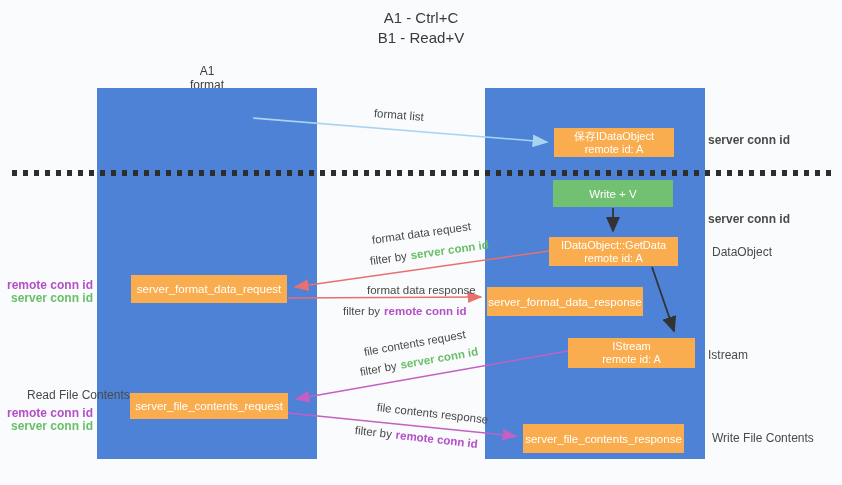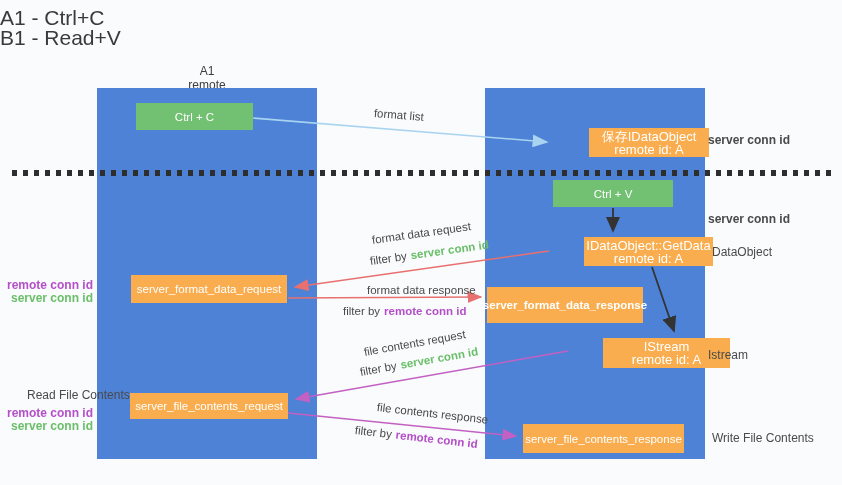--- a/index.html
+++ b/index.html
@@ -1,39 +1,39 @@
 <!DOCTYPE html>
 <html><head>
 <meta charset="utf-8">
 <style>
   html,body { margin:0; padding:0; background:#fafbfc; }
   .canvas {
     position:relative; width:842px; height:485px; overflow:hidden;
     background:#fafbfc; font-family:"Liberation Sans", sans-serif;
   }
   .title {
-    position:absolute; left:0; top:8px; width:842px; text-align:left;
-    font-size:21px; line-height:20px; color:#3a3a3a;
+    position:absolute; left:0; top:8px; width:842px; text-align:center;
+    font-size:15px; line-height:20px; color:#3a3a3a;
   }
   .col { position:absolute; background:#4d82d6; top:88px; height:371px; width:220px; }
   .col-left  { left:97px; }
   .col-right { left:485px; }
   .col-header {
     position:absolute; top:64px; width:220px; text-align:center;
     font-size:12px; line-height:14px; color:#3d3d3d;
   }
   .dotted {
     position:absolute; left:12px; top:170px; width:824px; height:6px;
     background:repeating-linear-gradient(90deg,#2e2e2e 0 5px,transparent 5px 11px);
   }
   .node {
     position:absolute; display:flex; align-items:center; justify-content:center;
     color:#ffffff; font-size:11.5px; text-align:center; white-space:nowrap;
   }
-  .node.two-line { flex-direction:column; font-size:13px; line-height:13px;margin-left:35px; }
+  .node.two-line { flex-direction:column; font-size:11px; line-height:13px; }
   .green-box  { background:#72c072; }
   .orange-box { background:#f9ad4e; }
   .arrows { position:absolute; left:0; top:0; pointer-events:none; }
   .lbl {
     position:absolute; font-size:11.5px; color:#4a4a4a; white-space:nowrap;
     transform-origin:left center;
   }
   .rot-up   { transform:rotate(-8deg); }
   .rot-up2  { transform:rotate(-10deg); }
   .rot-dn   { transform:rotate(6.5deg); }
@@ -54,21 +54,21 @@
 
 <div class="canvas">
 
   <div class="title">
     <div>A1 - Ctrl+C</div>
     <div>B1 - Read+V</div>
   </div>
 
   <div class="col-header" style="left:97px;">
     <div>A1</div>
-    <div>remote</div>
+    <div>format</div>
   </div>
 
   <div class="col col-left"></div>
   <div class="col col-right"></div>
 
   <div class="dotted"></div>
 
   <svg class="arrows" width="842" height="485">
     <defs>
       <marker id="m-blue" markerWidth="10" markerHeight="8" refX="9" refY="4" orient="auto">
@@ -86,43 +86,40 @@
     </defs>
     <line x1="253" y1="118" x2="547" y2="142" stroke="#a9d4f0" stroke-width="1.6" marker-end="url(#m-blue)"></line>
     <line x1="613" y1="208" x2="613" y2="231" stroke="#333333" stroke-width="1.8" marker-end="url(#m-blk)"></line>
     <line x1="652" y1="267" x2="674" y2="331" stroke="#333333" stroke-width="1.8" marker-end="url(#m-blk)"></line>
     <line x1="549" y1="251" x2="295" y2="287" stroke="#e8706f" stroke-width="1.5" marker-end="url(#m-red)"></line>
     <line x1="288" y1="298" x2="481" y2="297" stroke="#e8706f" stroke-width="1.5" marker-end="url(#m-red)"></line>
     <line x1="568" y1="351" x2="296" y2="399" stroke="#c360c3" stroke-width="1.5" marker-end="url(#m-mag)"></line>
     <line x1="288" y1="413" x2="516" y2="436" stroke="#c360c3" stroke-width="1.5" marker-end="url(#m-mag)"></line>
   </svg>
 
-  <div class="node green-box" style="left:136px; top:103px; width:117px; height:27px;">
-    <span>Ctrl + C</span>
-  </div>
 
   <div class="node orange-box two-line" style="left:554px; top:128px; width:120px; height:29px;">
     <div>保存IDataObject</div>
     <div>remote id: A</div>
   </div>
 
   <div class="node green-box" style="left:553px; top:180px; width:120px; height:27px;">
-    <span>Ctrl + V</span>
+    <span>Write + V</span>
   </div>
 
   <div class="node orange-box two-line" style="left:549px; top:237px; width:129px; height:29px;">
     <div>IDataObject::GetData</div>
     <div>remote id: A</div>
   </div>
 
   <div class="node orange-box" style="left:131px; top:275px; width:156px; height:28px;">
     <span>server_format_data_request</span>
   </div>
 
-  <div class="node orange-box" style="left:487px; top:287px; width:156px; height:36px;font-weight:bold;">
+  <div class="node orange-box" style="left:487px; top:287px; width:156px; height:29px;">
     <span>server_format_data_response</span>
   </div>
 
   <div class="node orange-box two-line" style="left:568px; top:338px; width:127px; height:30px;">
     <div>IStream</div>
     <div>remote id: A</div>
   </div>
 
   <div class="node orange-box" style="left:523px; top:424px; width:161px; height:29px;">
     <span>server_file_contents_response</span>

